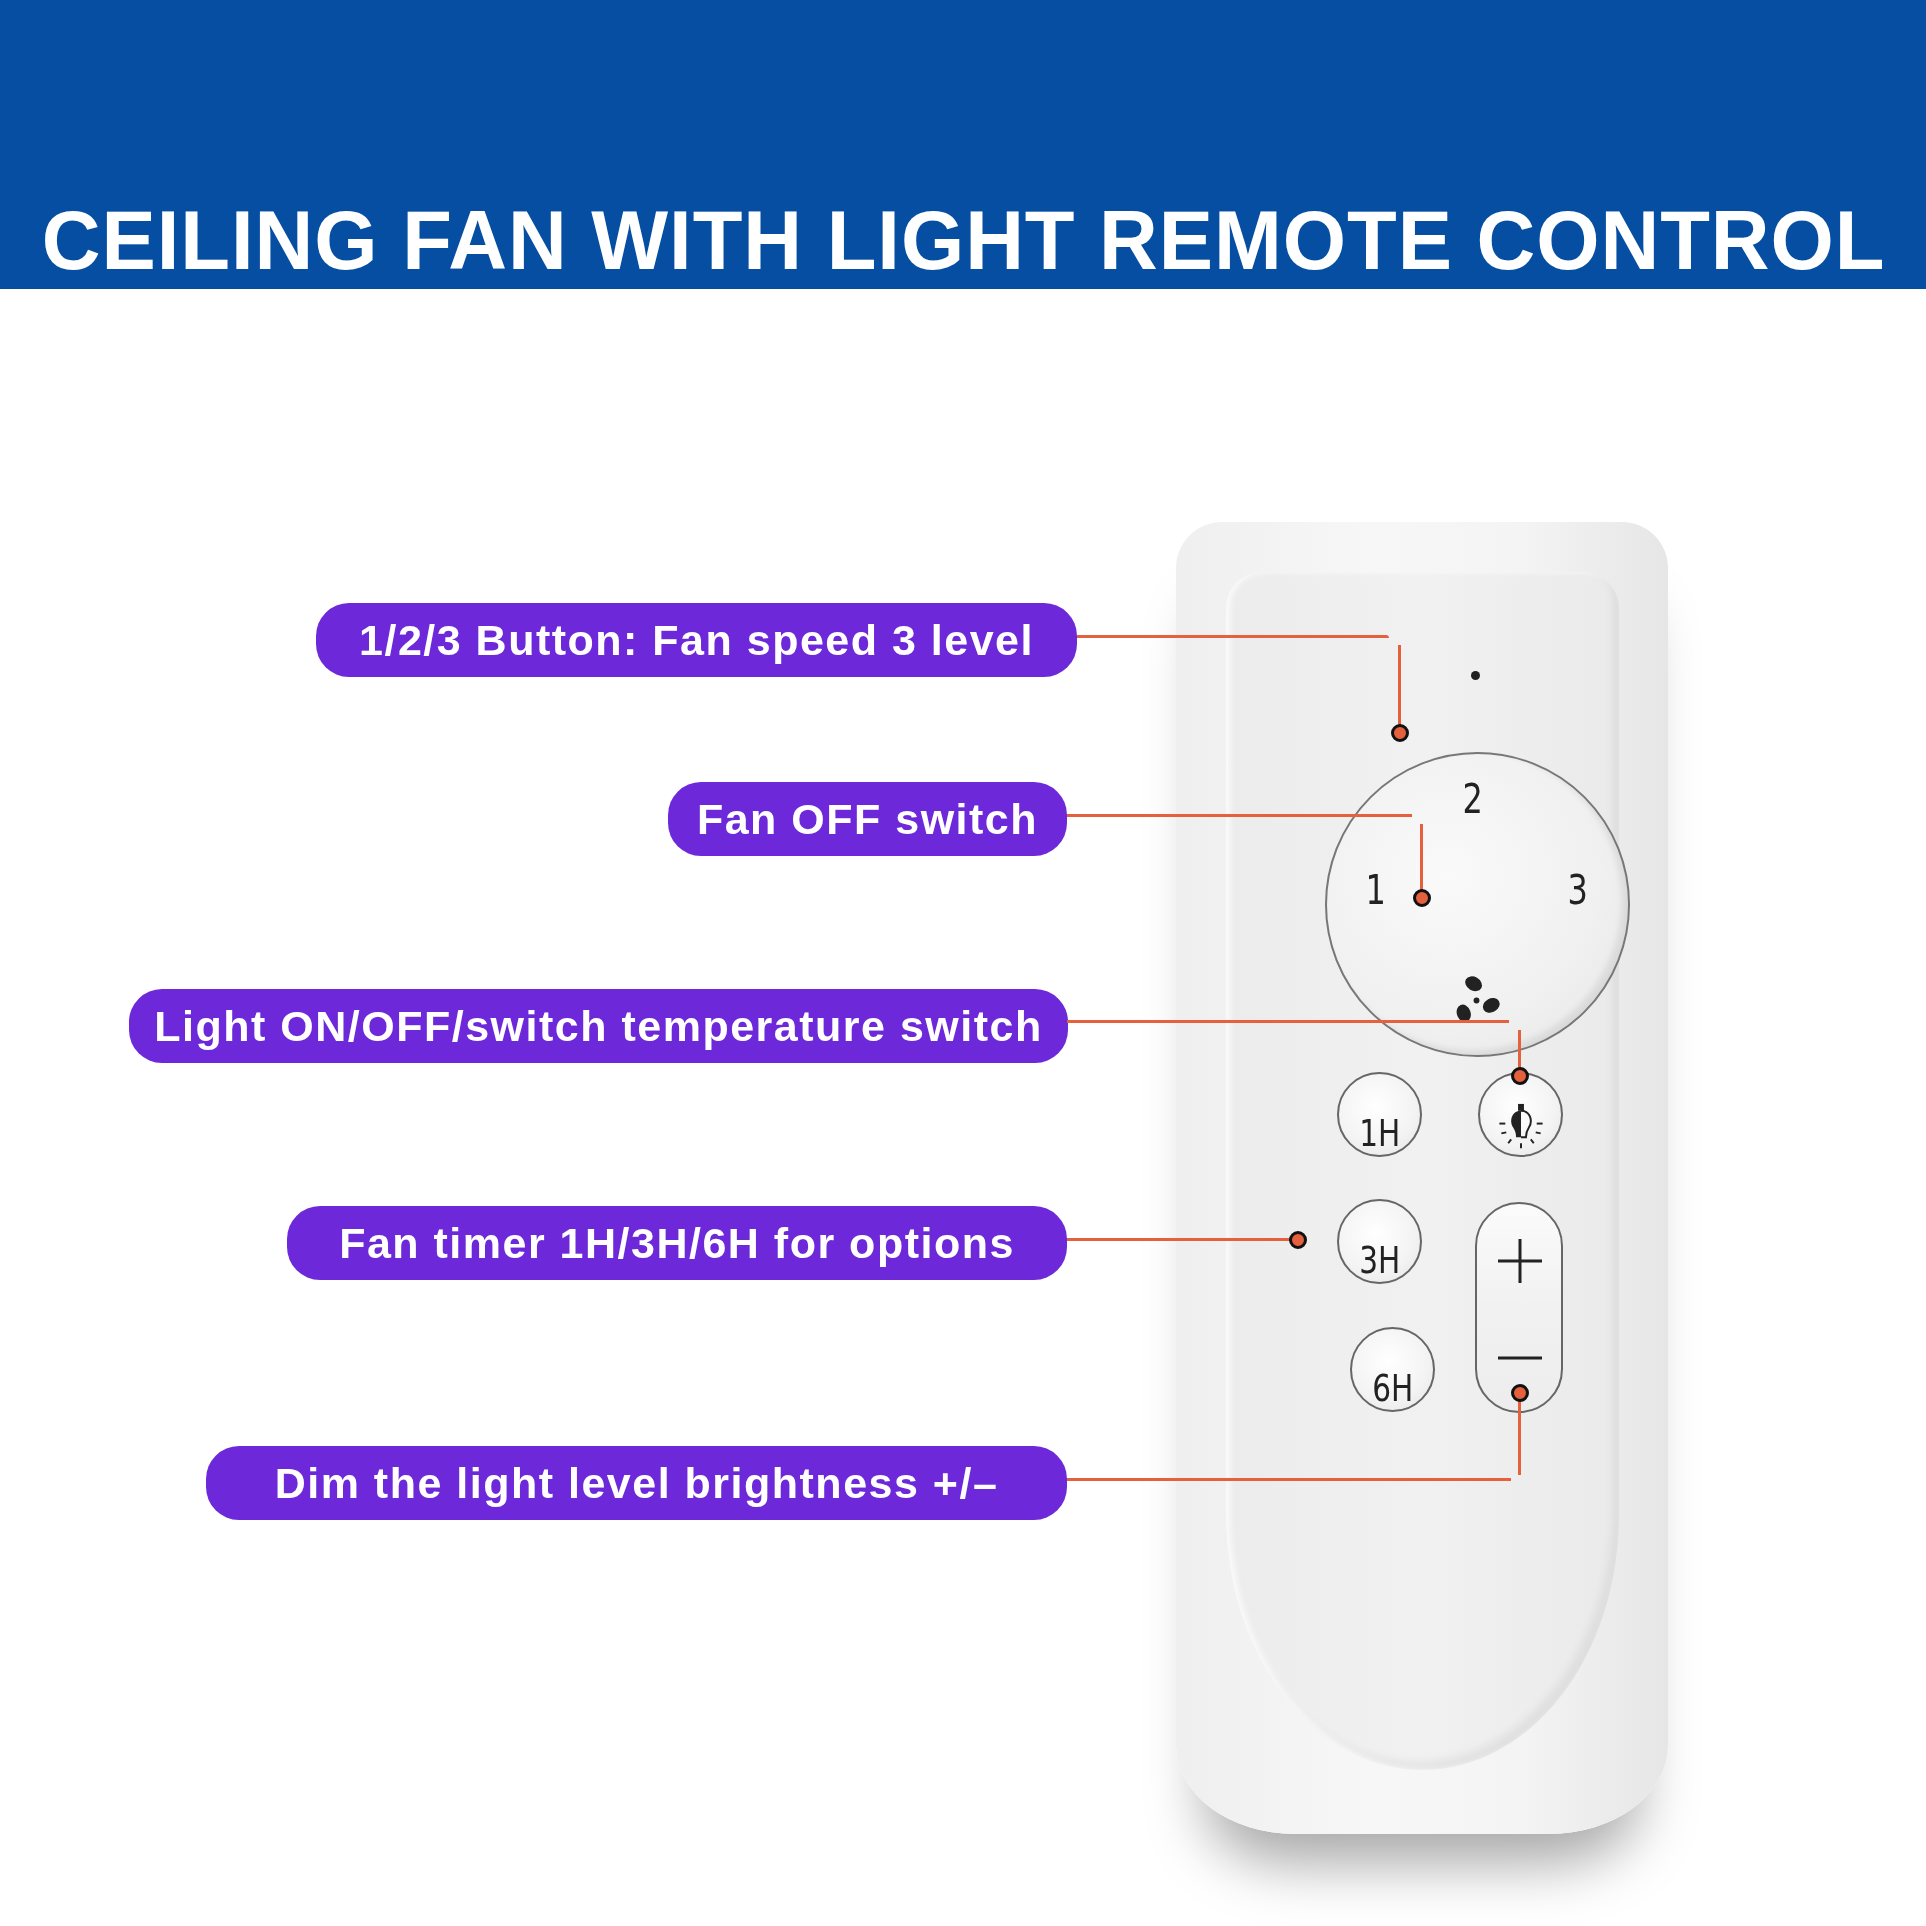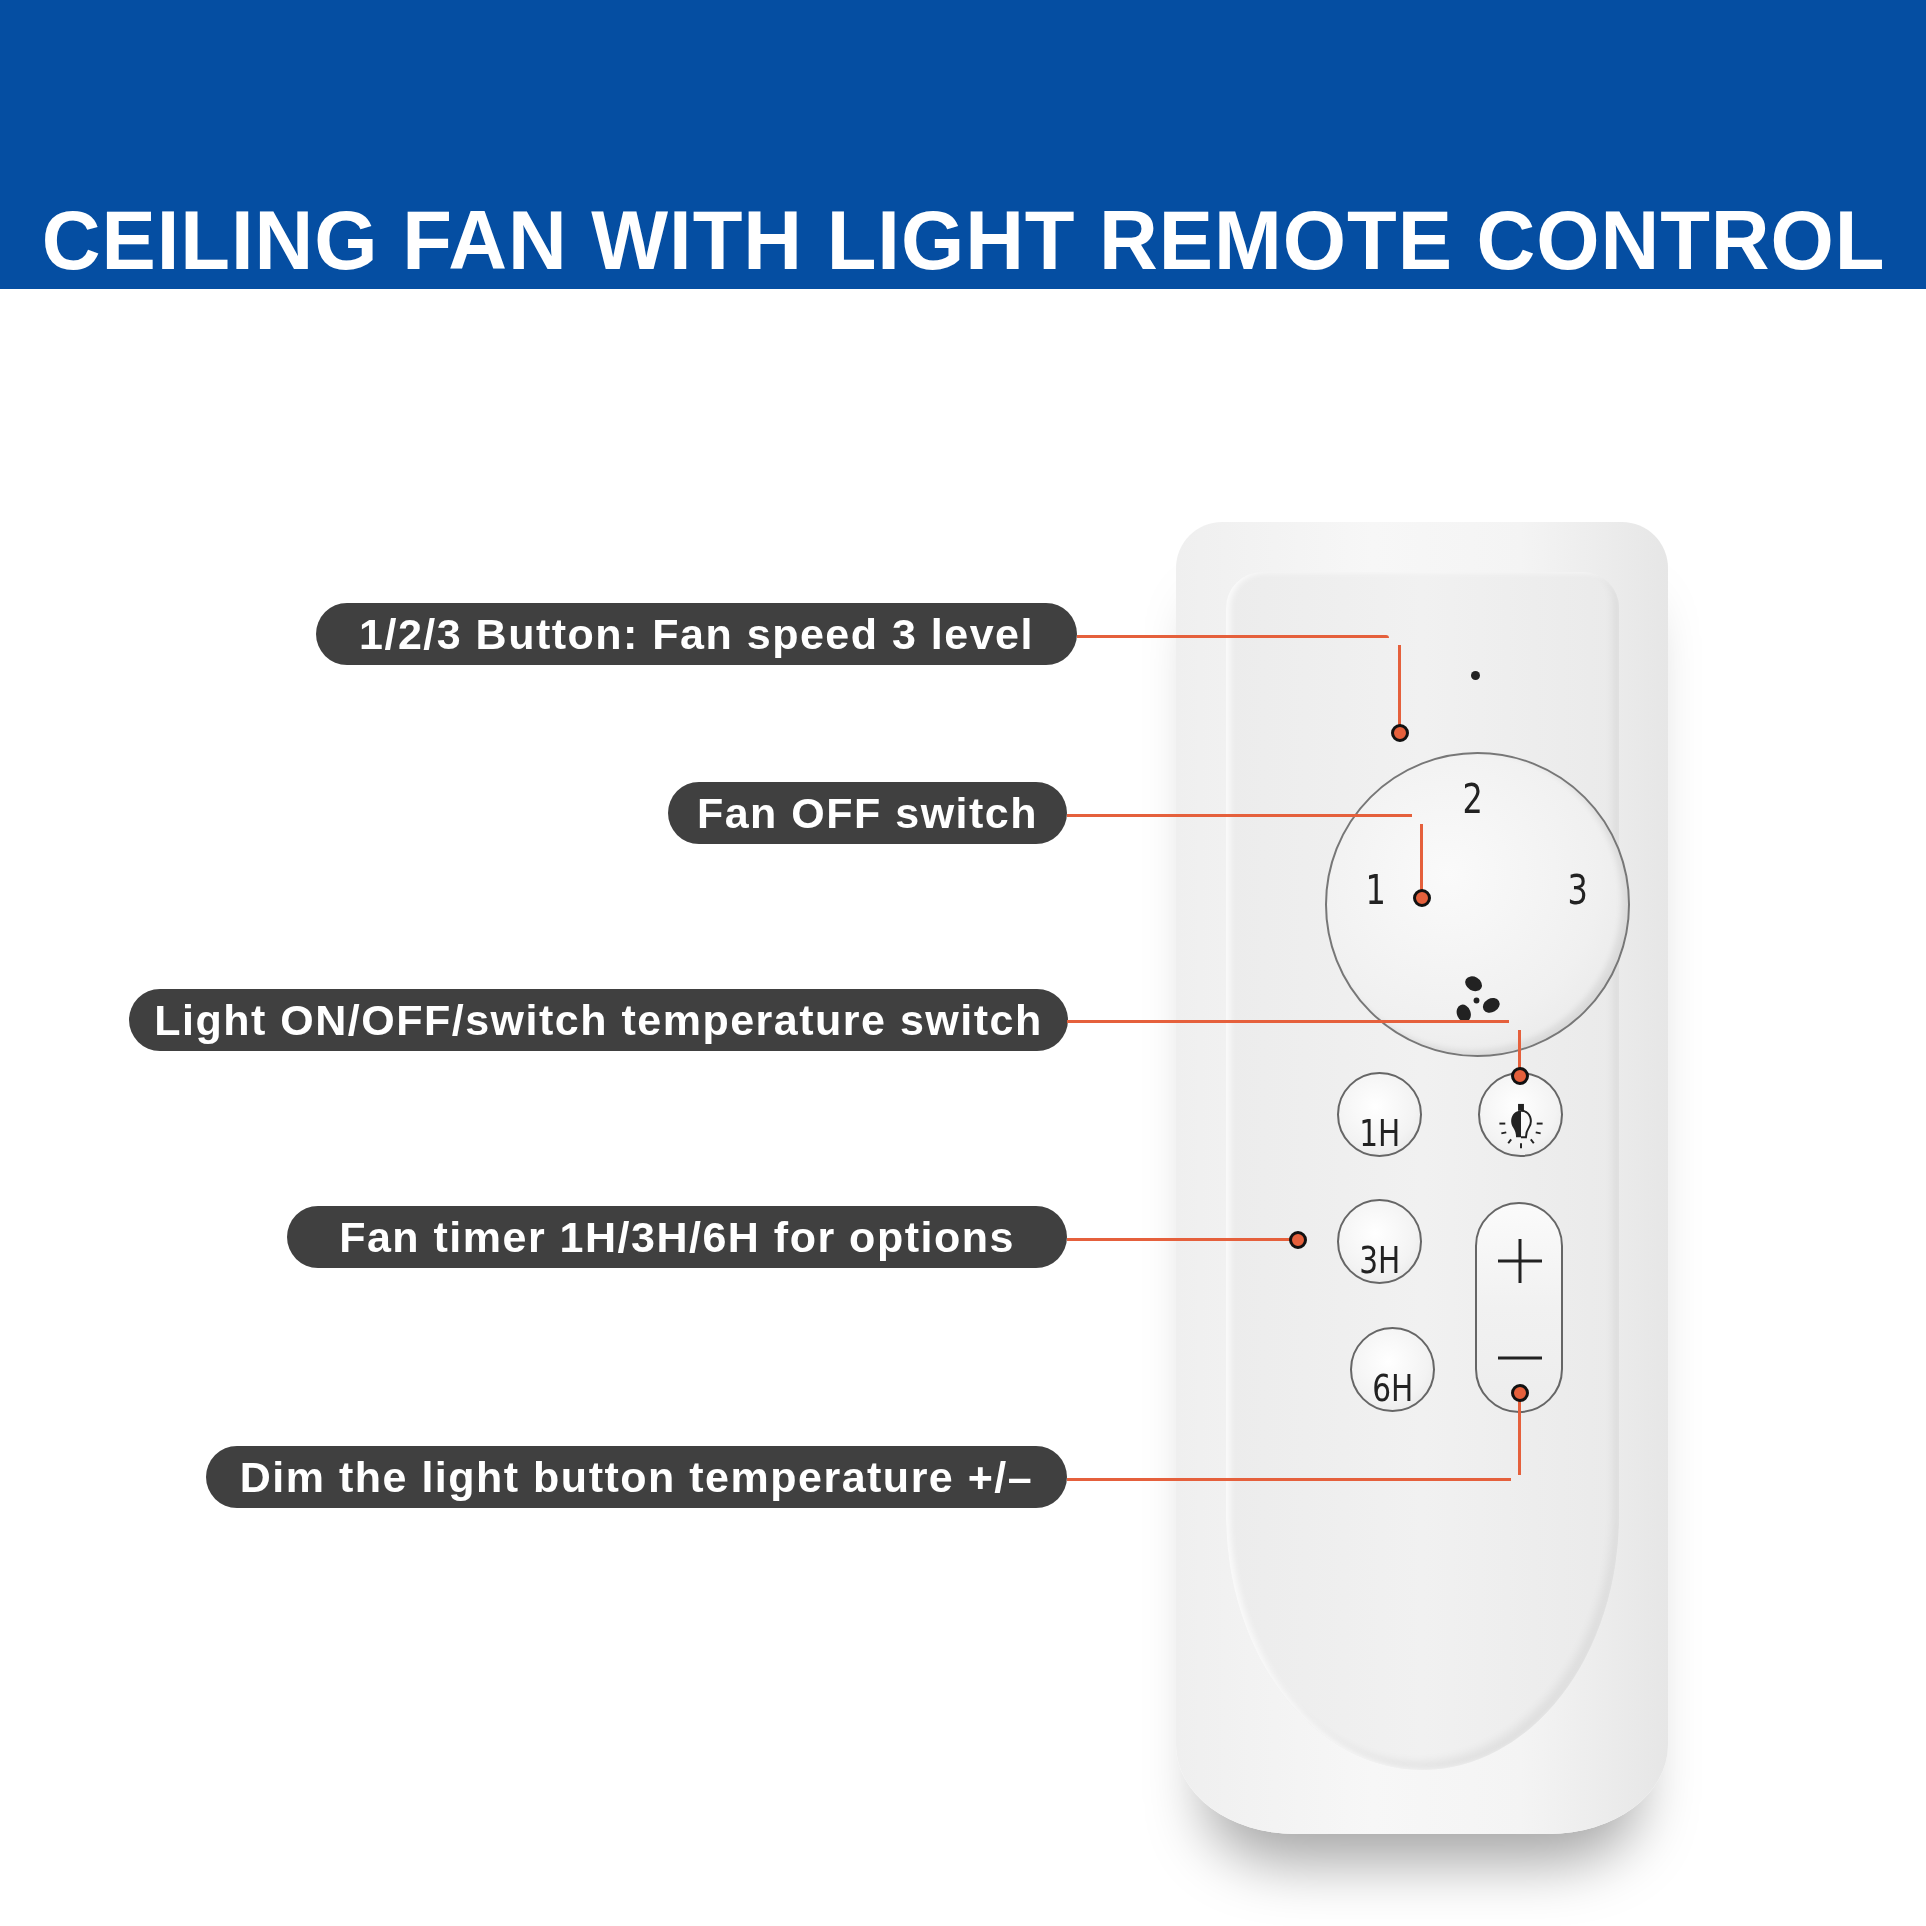--- a/index.html
+++ b/index.html
@@ -1,19 +1,19 @@
 <!DOCTYPE html>
 <html><head>
 <meta charset="utf-8">
 <style>
   html,body{margin:0;padding:0;}
   body{width:1927px;height:1927px;position:relative;background:#ffffff;overflow:hidden;font-family:"Liberation Sans",sans-serif;}
   .banner{position:absolute;left:0;top:0;width:1927px;height:289px;background:#054ea2;display:flex;align-items:flex-end;justify-content:center;}
   .banner h1{margin:0;color:#fff;font-family:"Liberation Sans",sans-serif;font-weight:700;font-size:83px;letter-spacing:1px;transform:scaleX(0.98);}
-  .pill{position:absolute;height:62px;background:#404040;border-radius:33px;color:#fff;font-weight:700;font-size:43px;display:flex;align-items:center;justify-content:center;letter-spacing:1.5px;white-space:nowrap;box-sizing:border-box;}
+  .pill{position:absolute;height:74px;background:#6d28d9;border-radius:33px;color:#fff;font-weight:700;font-size:43px;display:flex;align-items:center;justify-content:center;letter-spacing:1.5px;white-space:nowrap;box-sizing:border-box;}
   .remote-outer{position:absolute;left:1176px;top:522px;width:492px;height:1312px;background:linear-gradient(90deg,#efefef 0%,#f7f7f7 40%,#f4f4f4 70%,#e6e6e6 100%);border-radius:46px 46px 119px 119px / 46px 46px 89px 89px;box-shadow:0 59px 59px -30px rgba(0,0,0,0.35);}
   .remote-inner{position:absolute;left:50px;top:50px;width:393px;height:1198px;background:linear-gradient(90deg,#ececec,#f1f1f1 50%,#eaeaea);border-radius:36px 36px 198px 198px / 36px 36px 257px 257px;box-shadow:inset 4px 0 6px rgba(255,255,255,0.8), inset -6px -8px 10px rgba(0,0,0,0.06);}
   .led{position:absolute;left:245px;top:99px;width:9px;height:9px;border-radius:50%;background:#222;}
   .dial{position:absolute;left:99px;top:180px;width:301px;height:301px;border-radius:50%;background:radial-gradient(circle at 40% 40%,#fafafa,#f0f0f0 60%,#e4e4e4);border:2px solid #777;box-shadow:inset -6px -4px 6px rgba(0,0,0,0.08);}
   .dial-num{position:absolute;font-family:"DejaVu Sans",sans-serif;font-size:40px;color:#222;transform:scaleX(0.8);}
   .round-btn{position:absolute;width:85px;height:85px;border-radius:50%;background:radial-gradient(circle at 45% 40%,#ffffff,#f3f3f3 60%,#e2e2e2);border:2px solid #666;display:flex;align-items:flex-end;justify-content:center;font-family:"DejaVu Sans",sans-serif;font-size:37px;color:#222;box-sizing:border-box;}
   .round-btn span{display:inline-block;transform:scaleX(0.8);}
   .rocker{position:absolute;left:249px;top:630px;width:88px;height:211px;border-radius:44px;background:linear-gradient(180deg,#fbfbfb,#f1f1f1 50%,#ededed);border:2px solid #666;box-sizing:border-box;}
   .line{position:absolute;background:#e5603c;}
   .dot{position:absolute;width:12px;height:12px;border-radius:50%;background:#e5603c;border:3px solid #111;box-sizing:content-box;}
@@ -22,21 +22,21 @@
 <body>
 
 <div class="banner">
   <h1>CEILING FAN WITH LIGHT REMOTE CONTROL</h1>
 </div>
 
 <div class="pill" style="left:316px;top:603px;width:761px;">1/2/3 Button: Fan speed 3 level</div>
 <div class="pill" style="left:668px;top:782px;width:399px;">Fan OFF switch</div>
 <div class="pill" style="left:129px;top:989px;width:939px;">Light ON/OFF/switch temperature switch</div>
 <div class="pill" style="left:287px;top:1206px;width:780px;">Fan timer 1H/3H/6H for options</div>
-<div class="pill" style="left:206px;top:1446px;width:861px;">Dim the light button temperature +/–</div>
+<div class="pill" style="left:206px;top:1446px;width:861px;">Dim the light level brightness +/–</div>
 
 <div class="remote-outer">
   <div class="remote-inner">
     <div class="led"></div>
     <div class="dial">
       <div class="dial-num" style="left:133px;top:22px;">2</div>
       <div class="dial-num" style="left:36px;top:113px;">1</div>
       <div class="dial-num" style="left:238px;top:113px;">3</div>
       <div style="position:absolute;left:123px;top:218px;width:55px;height:55px;">
         <svg width="55" height="55" viewBox="0 0 56 56">

